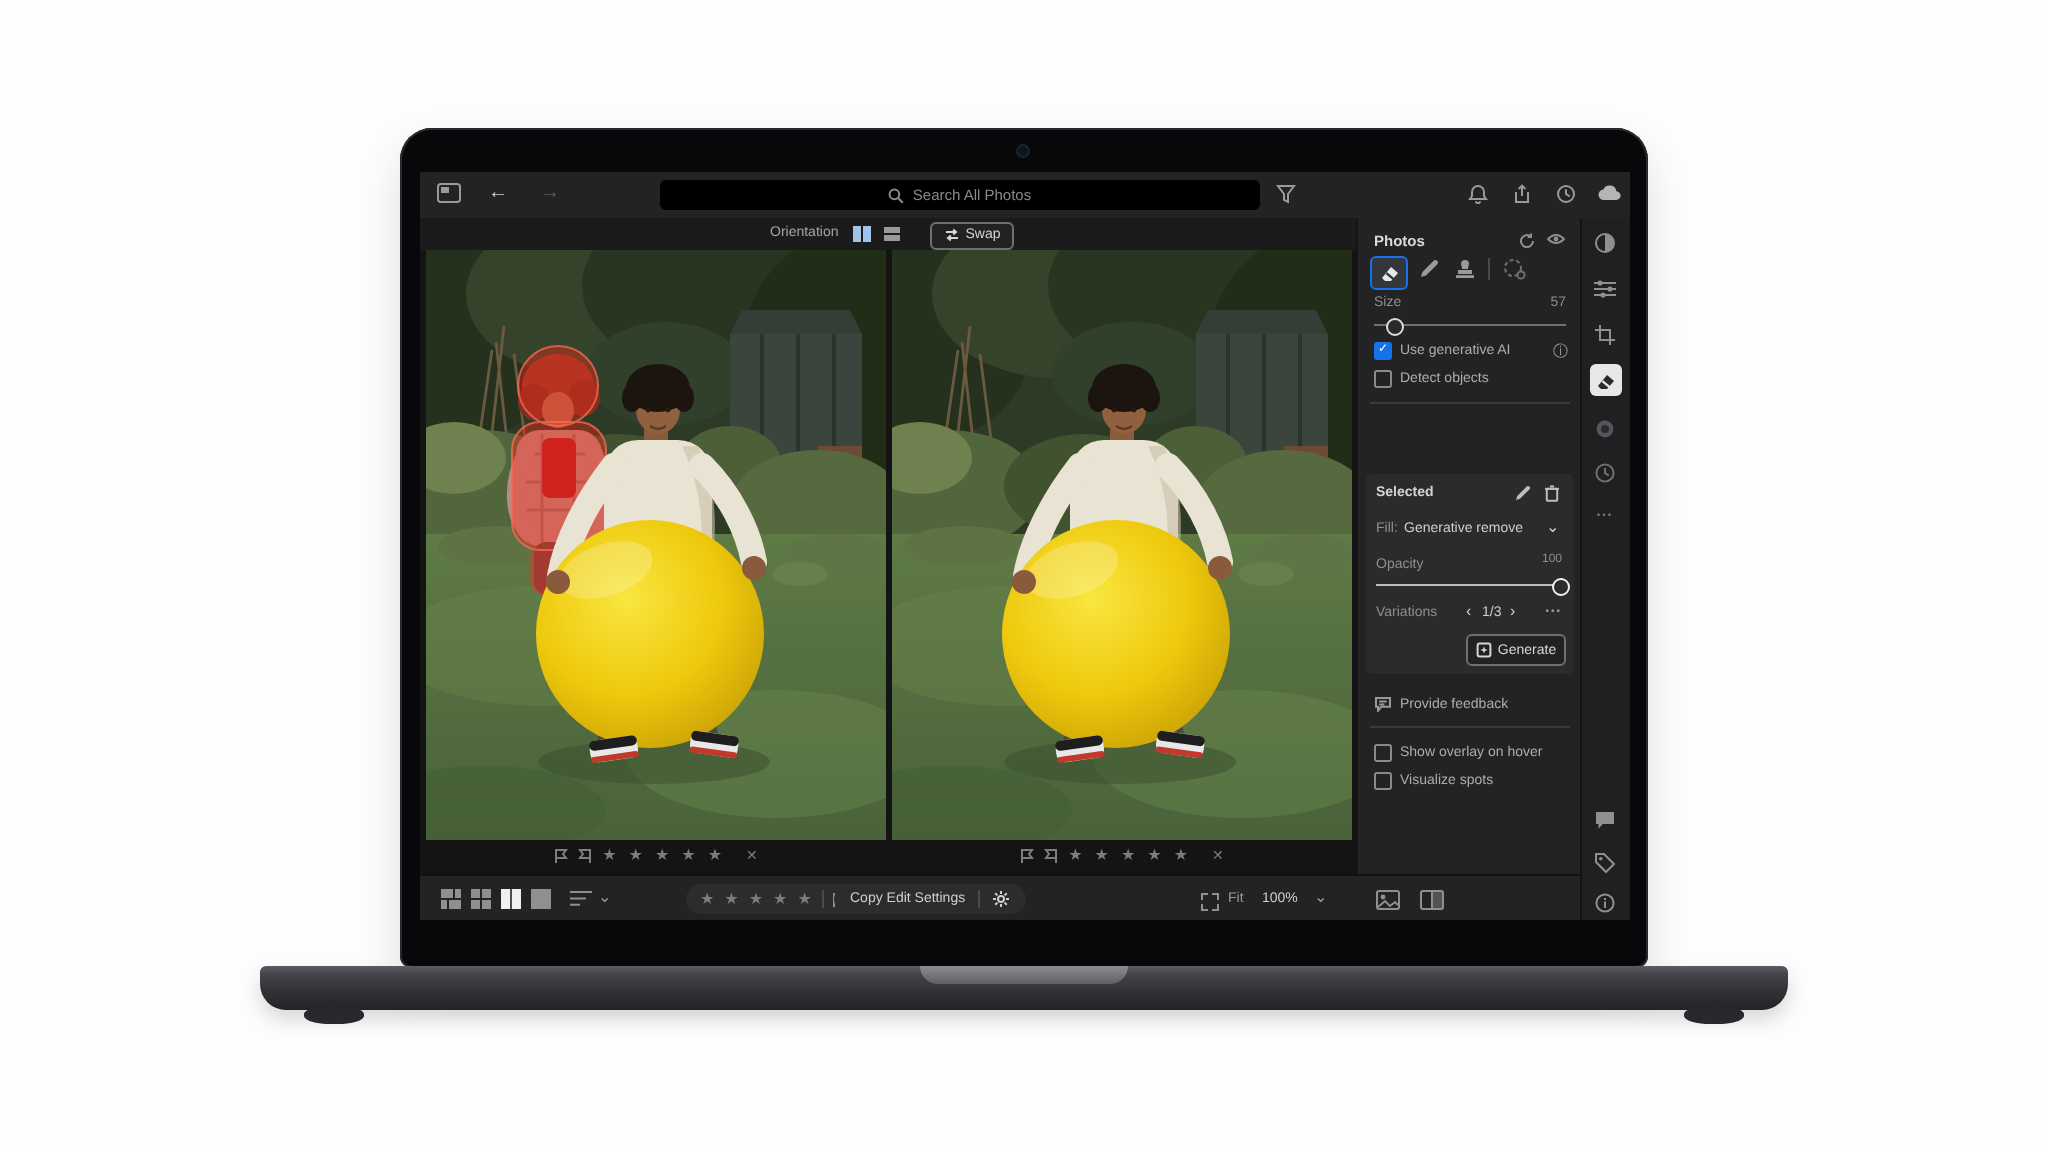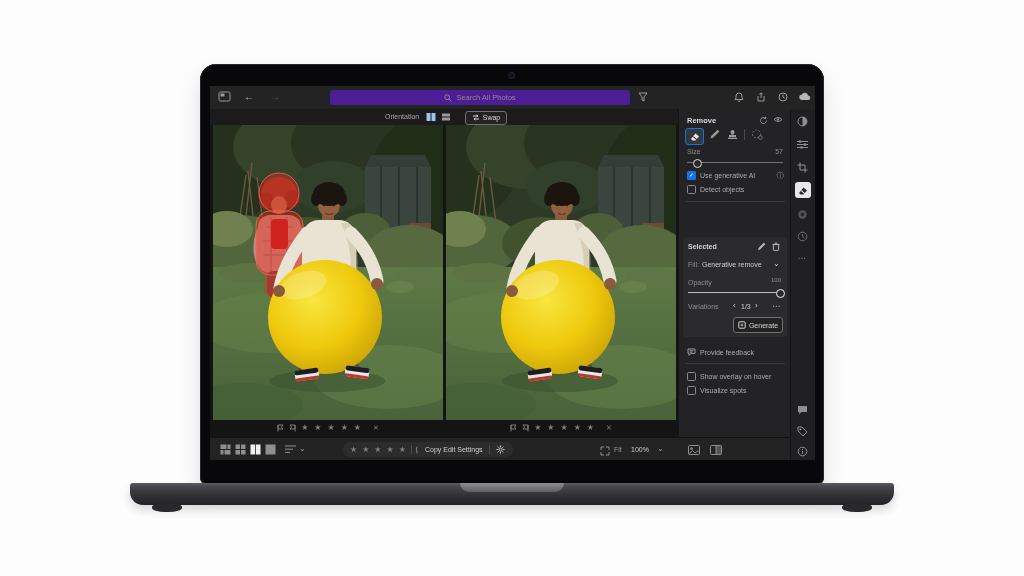--- a/index.html
+++ b/index.html
@@ -14,21 +14,21 @@
   .base{left:130px;top:483px;width:764px;height:22px;border-radius:3px 3px 13px 13px;
         background:linear-gradient(180deg,#5c5c62 0%,#45454b 18%,#323237 55%,#232327 100%);
         box-shadow:0 5px 10px rgba(0,0,0,.15);}
   .scoop{left:460px;top:483px;width:104px;height:9px;border-radius:0 0 10px 10px;
          background:linear-gradient(180deg,#8d8d93,#5e5e64);}
   .foot{top:503px;width:30px;height:9px;border-radius:45%;background:#29292d;}
   
   .screen{left:210px;top:86px;width:605px;height:374px;background:#141414;overflow:hidden;color:#b5b5b5;}
   .topbar{left:0;top:0;width:605px;height:23px;background:#232323;border-bottom:1px solid #121212;}
   .iconbtn{display:flex;align-items:center;justify-content:center;color:#9a9a9a;}
-  .searchpill{left:120px;top:4px;width:300px;height:15px;background:#4c1d95;border-radius:3px;
+  .searchpill{left:120px;top:4px;width:300px;height:15px;background:#000000;border-radius:3px;
               display:flex;align-items:center;justify-content:center;gap:4px;color:#8a8a8a;font-size:7.5px;text-align:right;}
   .cmpbar{left:0;top:23px;width:468px;height:16px;background:#1b1b1b;}
   .pillbtn{border:1px solid #6f6f6f;border-radius:3px;color:#d6d6d6;display:flex;align-items:center;
            justify-content:center;gap:3px;font-size:7px;background:#222;}
   .photo{top:39px;width:230px;height:295px;background:#0c0c0c;overflow:hidden;}
   .raterow{top:336px;width:230px;height:12px;display:flex;align-items:center;justify-content:center;
            gap:5px;color:#7d7d7d;font-size:8px;}
   .star{font-size:8px;color:#7d7d7d;letter-spacing:1px;line-height:1;}
   .panel{left:468px;top:23px;width:112px;height:328px;background:#232325;border-left:1px solid #141414;
          font-size:7px;color:#adadad;}
@@ -276,21 +276,21 @@
         </span>
       <span class="star">★</span>
         <span class="star">★</span>
         <span class="star">★</span>
         <span class="star">★</span>
         <span class="star">★</span>
       <span style="font-size:7px;margin-left:6px">✕</span>
     </div>
 
     <div class="abs panel">
-      <span class="abs t" style="left:8px;top:7px;font-size:7.5px;font-weight:bold;color:#dadada">Remove</span>
+      <span class="abs t" style="left:8px;top:7px;font-size:7.5px;font-weight:bold;color:#dadada">Photos</span>
       <span class="abs iconbtn" style="left:80px;top:7px">
         <svg width="9" height="9" viewBox="0 0 9 9">
             <path d="M7.5,4.5 a3,3 0 1 1 -1,-2.2 M6.5,0.8 v1.7 h-1.7" fill="none" stroke="#8f8f8f"></path>
           </svg>
         </span>
       <span class="abs iconbtn" style="left:94px;top:7px">
         <svg width="10" height="7" viewBox="0 0 10 7">
             <path d="M1,3.5 Q5,-0.5 9,3.5 Q5,7.5 1,3.5 z" fill="none" stroke="#8f8f8f"></path>
             <circle cx="5" cy="3.5" r="1.2" fill="#8f8f8f"></circle>
           </svg>

